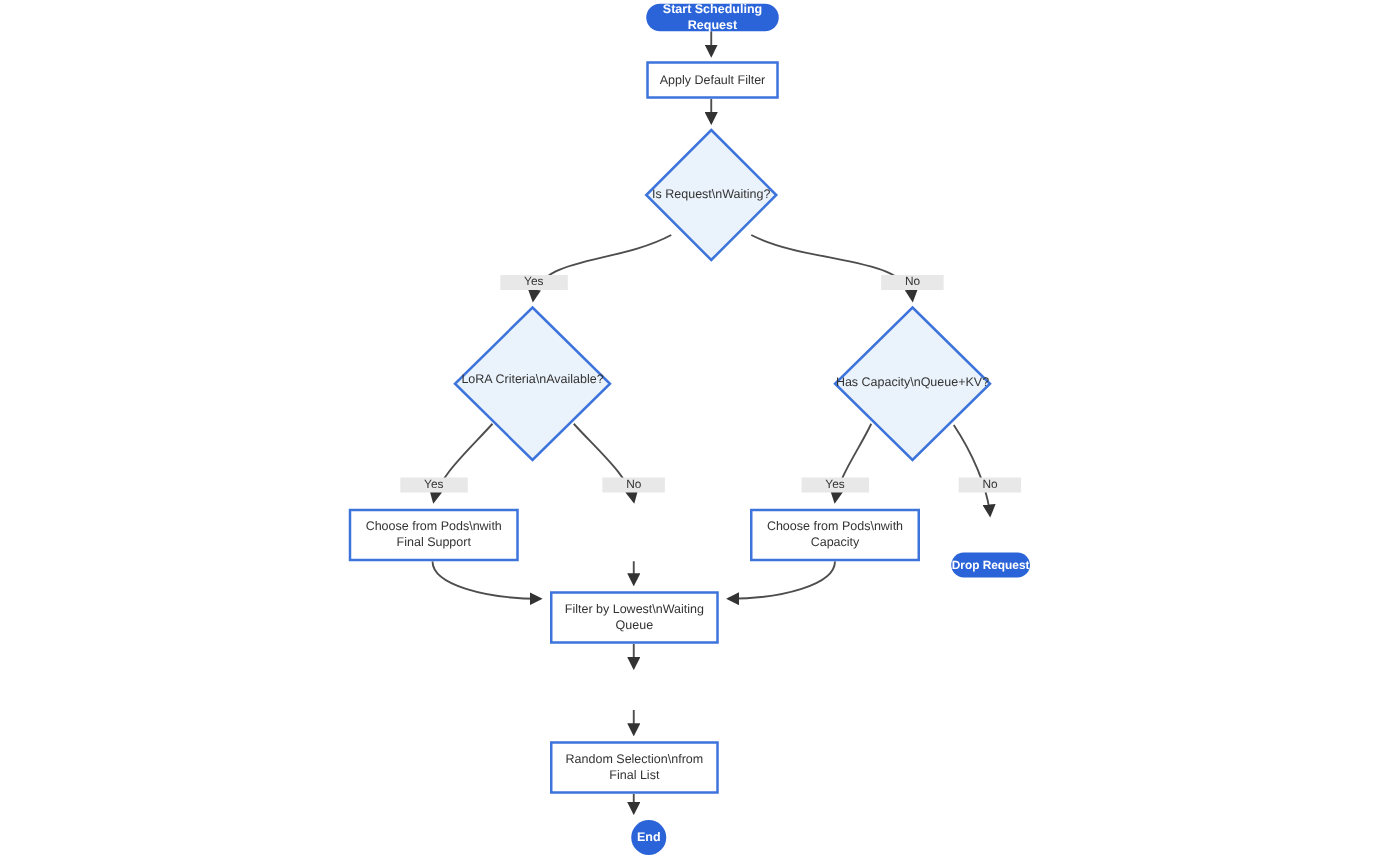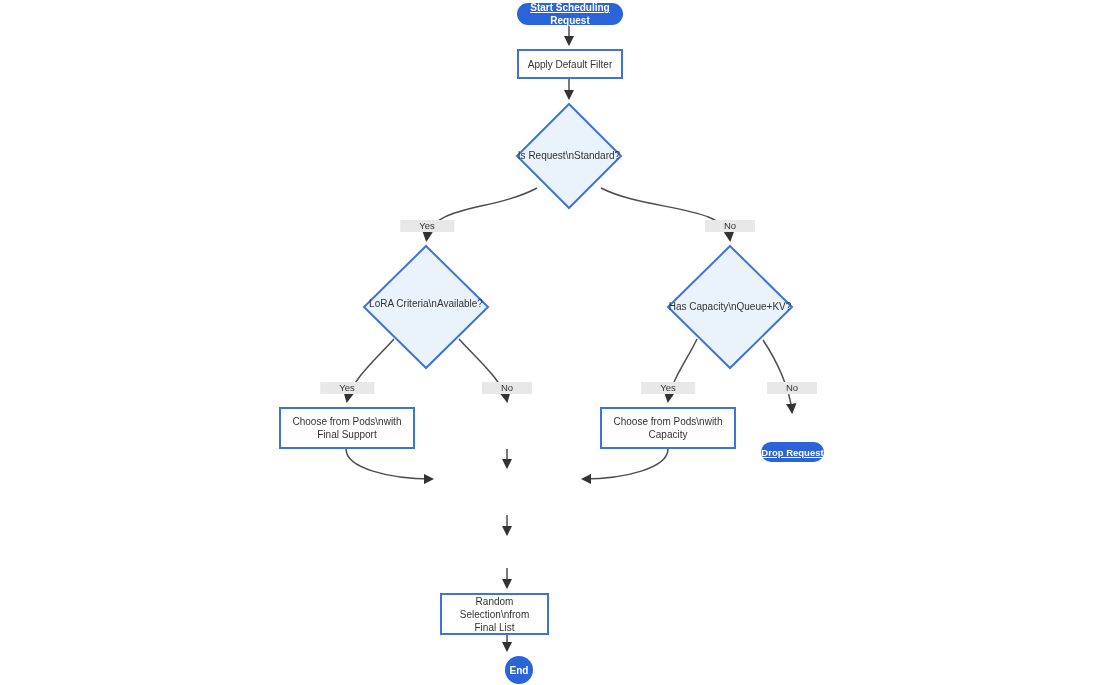--- a/index.html
+++ b/index.html
@@ -14,25 +14,25 @@
   .arrowhead{fill:var(--arrow,#333);}
   .diamond{fill:var(--decision_fill,#eaf2fb);stroke:var(--node_border,#3d74dc);stroke-width:2;}
   .node{
     position:absolute;box-sizing:border-box;
     display:flex;flex-direction:column;align-items:center;justify-content:center;
     text-align:center;font-size:10px;line-height:13px;color:var(--text,#333);
   }
   .rect{
     background:var(--node_fill,#fff);
     border:2px solid var(--node_border,#3d74dc);
+    text-align:right;
   }
   .pill{
     background:var(--accent,#2b64d9);color:#fff;font-weight:700;
     border-radius:12px;
-    text-decoration:underline;
   }
   .circle{
     background:var(--accent,#2b64d9);color:#fff;font-weight:700;
     border-radius:50%;
     margin-left:12px;
   }
   .dtext{
     position:absolute;width:130px;text-align:center;font-size:10px;
     color:var(--text,#333);pointer-events:none;
   }
@@ -67,44 +67,48 @@
     <path class="edge" marker-end="url(#arrow)" d="M668,449 C668,468 625,479 583,479"></path>
     <path class="edge" marker-end="url(#arrow)" d="M507,515 L507,534"></path>
     <path class="edge" marker-end="url(#arrow)" d="M507,568 L507,587"></path>
     <path class="edge" marker-end="url(#arrow)" d="M507,635 L507,650"></path>
 
     <polygon class="diamond" points="569,104 621,156 569,208 517,156"></polygon>
     <polygon class="diamond" points="426,246 488,307 426,368 364,307"></polygon>
     <polygon class="diamond" points="730,246 792,307 730,368 668,307"></polygon>
   </svg>
 
-  <div class="dtext" style="left:504px;top:150px">Is Request\nStandard?</div>
+  <div class="dtext" style="left:504px;top:150px">Is Request\nWaiting?</div>
   <div class="dtext" style="left:361px;top:298px">LoRA Criteria\nAvailable?</div>
   <div class="dtext" style="left:665px;top:301px">Has Capacity\nQueue+KV?</div>
 
   <div class="node pill" style="left:517px;top:3px;width:106px;height:22px">Start Scheduling Request</div>
 
   <div class="node rect" style="left:517px;top:49px;width:106px;height:30px">Apply Default Filter</div>
 
   <div class="node rect" style="left:279px;top:407px;width:136px;height:42px">
     <span>Choose from Pods\nwith</span>
     <span>Final Support</span>
   </div>
 
 
   <div class="node rect" style="left:600px;top:407px;width:136px;height:42px">
     <span>Choose from Pods\nwith</span>
     <span>Capacity</span>
   </div>
 
   <div class="node pill" style="left:761px;top:442px;width:63px;height:20px;font-size:9.5px">Drop Request</div>
 
+  <div class="node rect" style="left:440px;top:473px;width:135px;height:42px">
+    <span>Filter by Lowest\nWaiting</span>
+    <span>Queue</span>
+  </div>
 
 
-  <div class="node rect" style="left:440px;top:593px;width:109px;height:42px">
+  <div class="node rect" style="left:440px;top:593px;width:135px;height:42px">
     <span>Random Selection\nfrom</span>
     <span>Final List</span>
   </div>
 
   <div class="node circle" style="left:493px;top:656px;width:28px;height:28px">End</div>
 
   <div class="edge-label" style="left:427px;top:226px">Yes</div>
   <div class="edge-label" style="left:730px;top:226px">No</div>
   <div class="edge-label" style="left:347px;top:388px">Yes</div>
   <div class="edge-label" style="left:507px;top:388px">No</div>

